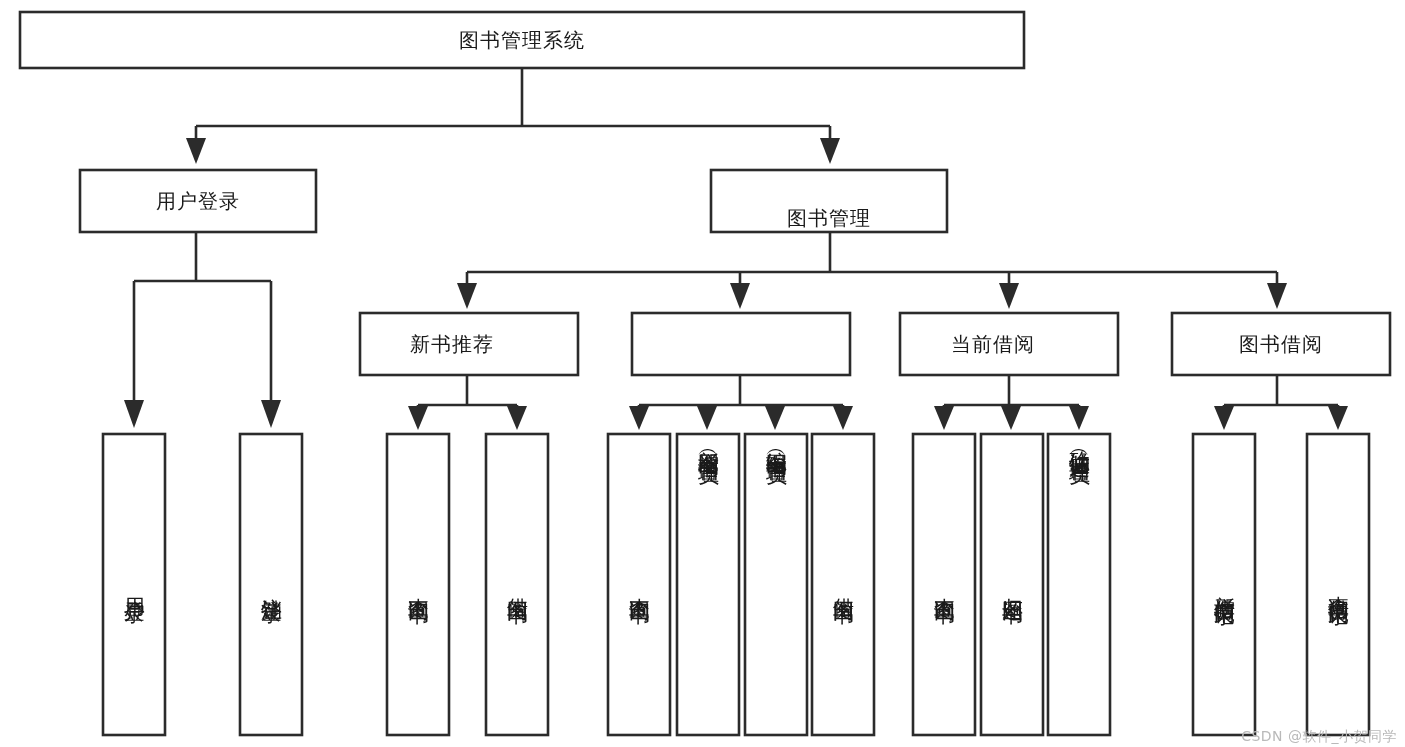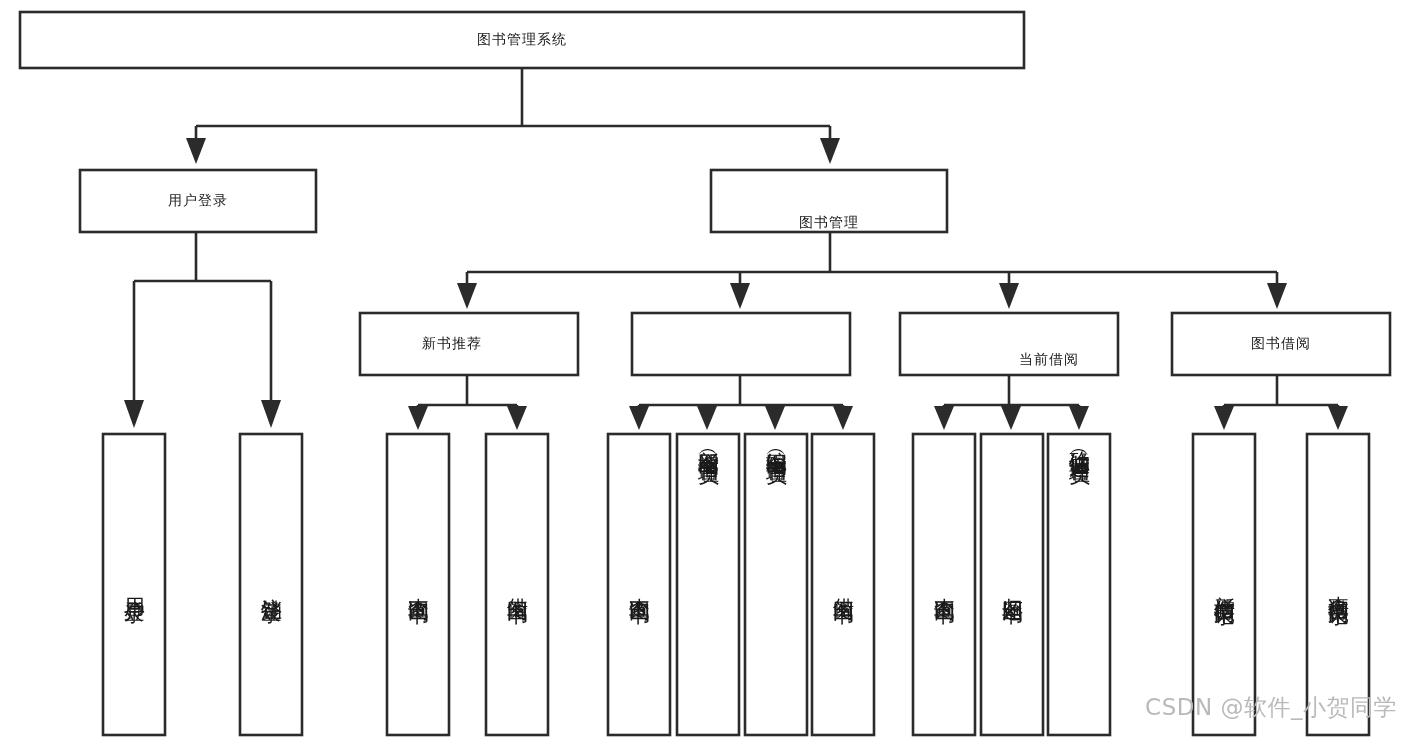--- a/index.html
+++ b/index.html
@@ -60,31 +60,31 @@
   }
   .hlabel-wrap {
     position: absolute;
     display: flex;
     align-items: center;
     justify-content: center;
     pointer-events: none;
   }
   .hlabel-text {
     font-family: Liberation Serif, serif;
-    font-size: 14px;
+    font-size: 20px;
     color: #1a1a1a;
     letter-spacing: 1px;
     white-space: nowrap;
   }
   .watermark {
     position: absolute;
     right: 8px;
-    bottom: 24px;
+    bottom: 1px;
     font-family: "DejaVu Sans", "Liberation Sans", sans-serif;
-    font-size: 23px;
+    font-size: 14px;
     color: #b9b9b9;
     letter-spacing: 0.5px;
     white-space: nowrap;
     pointer-events: none;
   }
 </style>
 </head>
 <body>
 
 <div id="diagram-root">
@@ -204,21 +204,21 @@
   <div class="hlabel-wrap" style="left:80px; top:170px; width:236px; height:62px;">
     <span class="hlabel-text">用户登录</span>
   </div>
   <div class="hlabel-wrap" style="left:711px; top:170px; width:236px; height:62px;align-items:flex-end;">
     <span class="hlabel-text">图书管理</span>
   </div>
 
   <div class="hlabel-wrap" style="left:343px; top:313px; width:218px; height:62px;">
     <span class="hlabel-text">新书推荐</span>
   </div>
-  <div class="hlabel-wrap" style="left:948px; top:313px; width:202px; height:62px;margin-top:16px;">
+  <div class="hlabel-wrap" style="left:892px; top:313px; width:202px; height:62px;">
     <span class="hlabel-text">当前借阅</span>
   </div>
   <div class="hlabel-wrap" style="left:1172px; top:313px; width:218px; height:62px;">
     <span class="hlabel-text">图书借阅</span>
   </div>
 
   <div class="vlabel-wrap" style="left:103px; top:434px; width:62px; height:301px;">
     <span class="vlabel-text">用户登录</span>
   </div>
   <div class="vlabel-wrap" style="left:240px; top:434px; width:62px; height:301px;">

